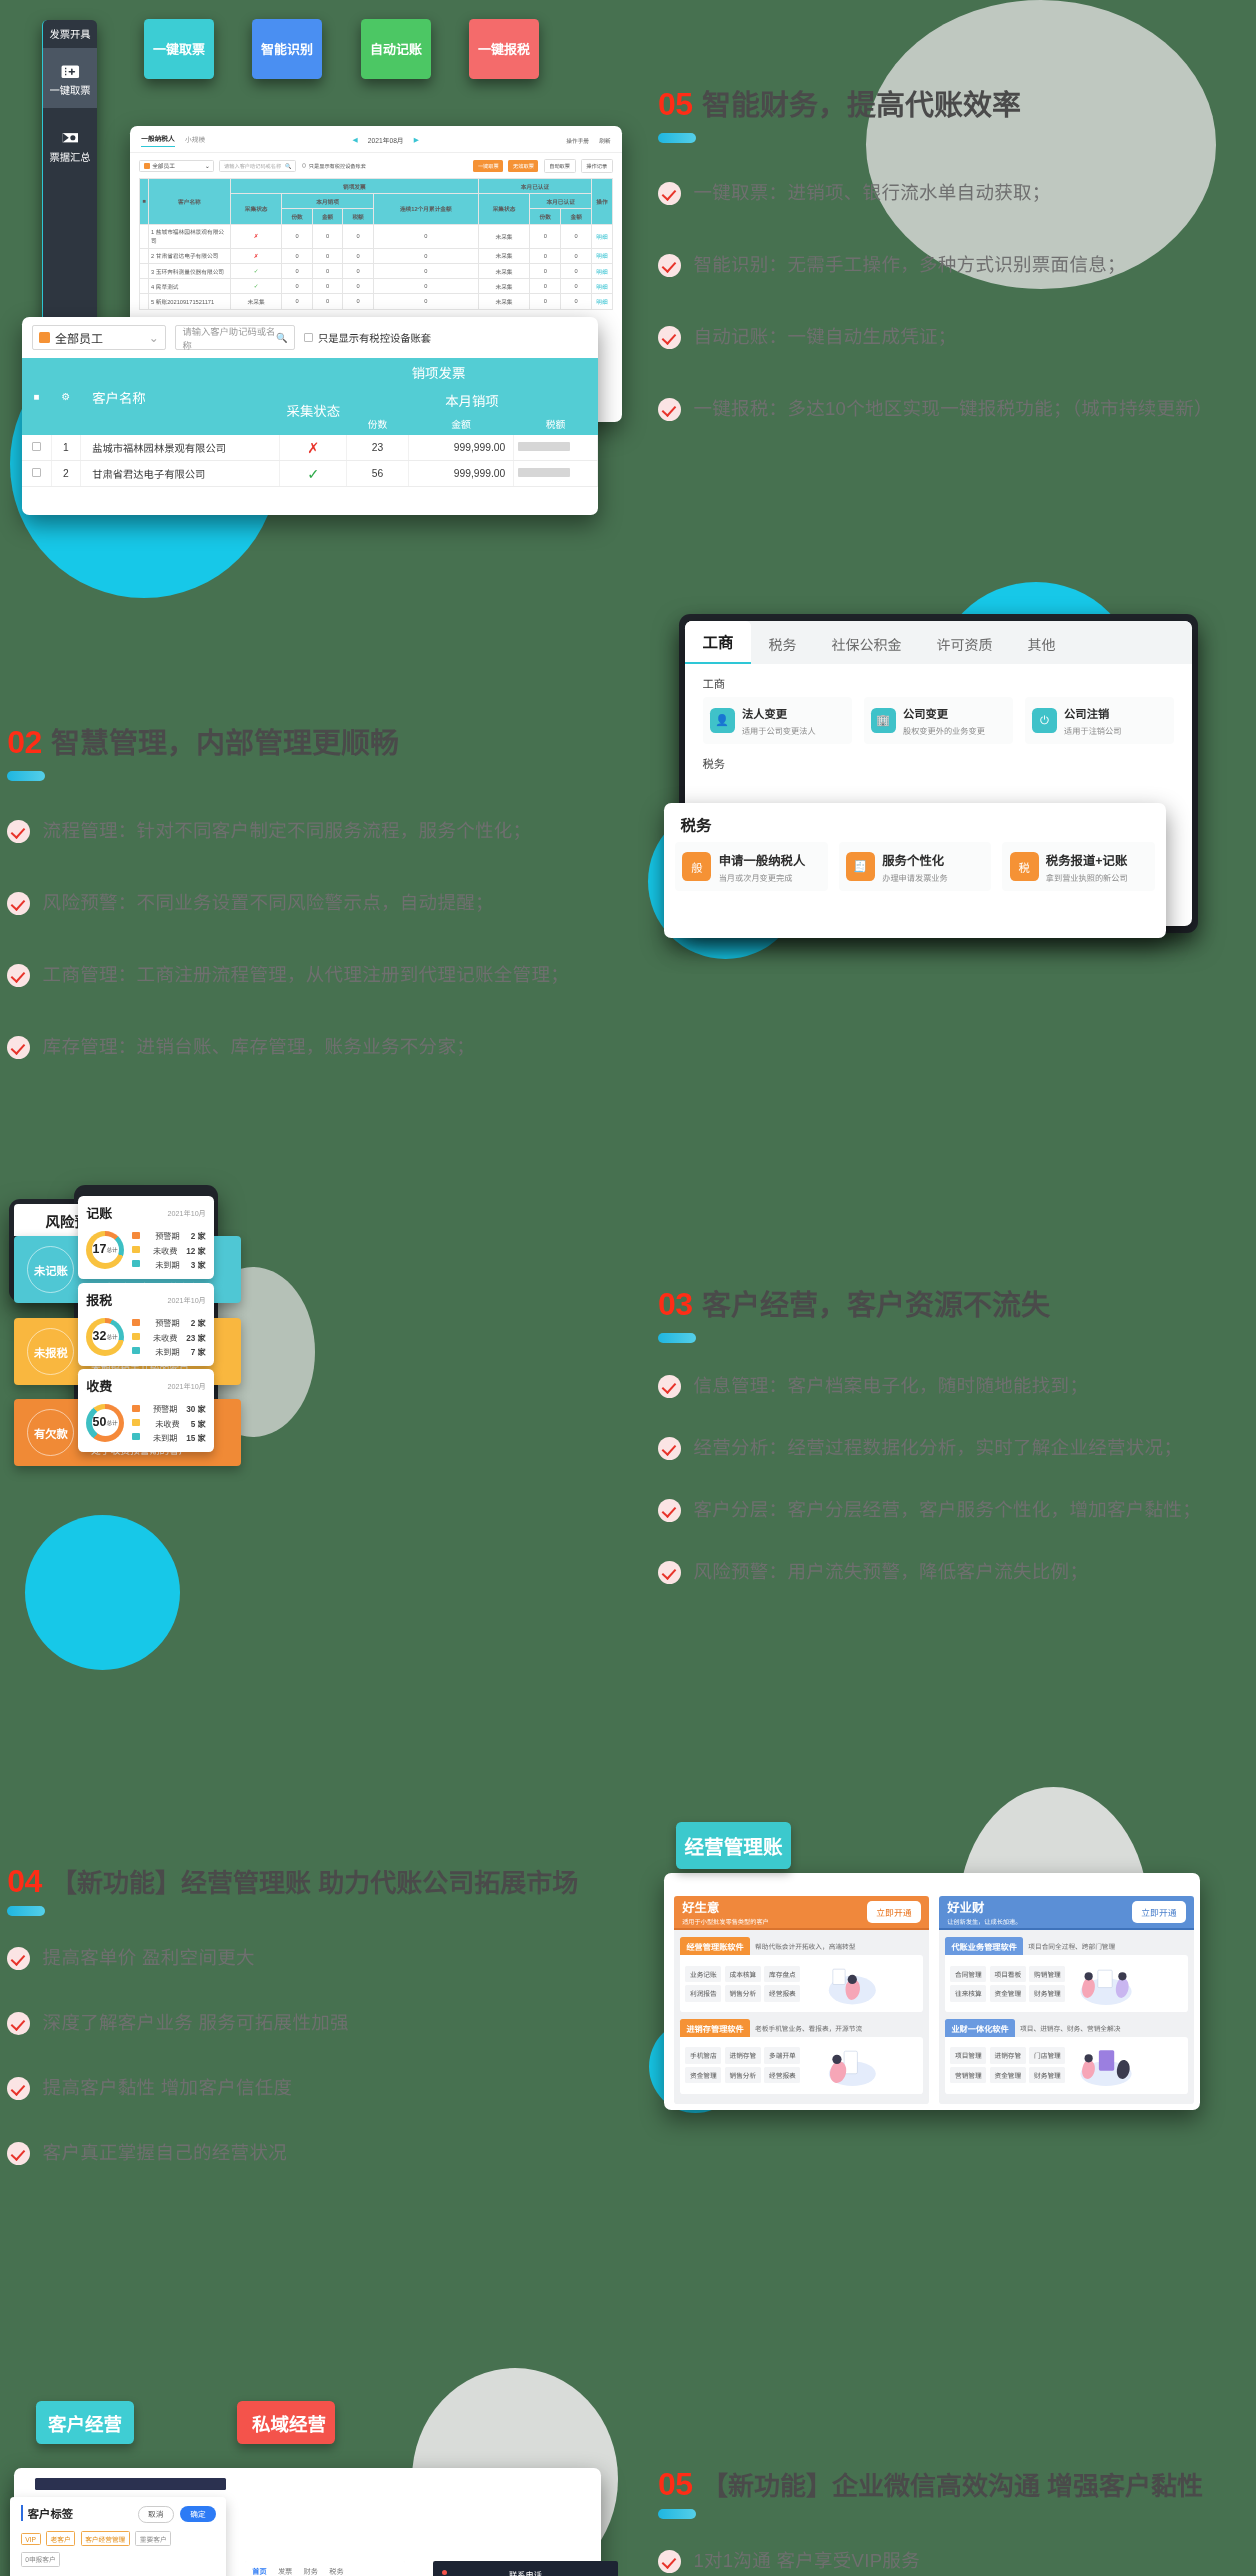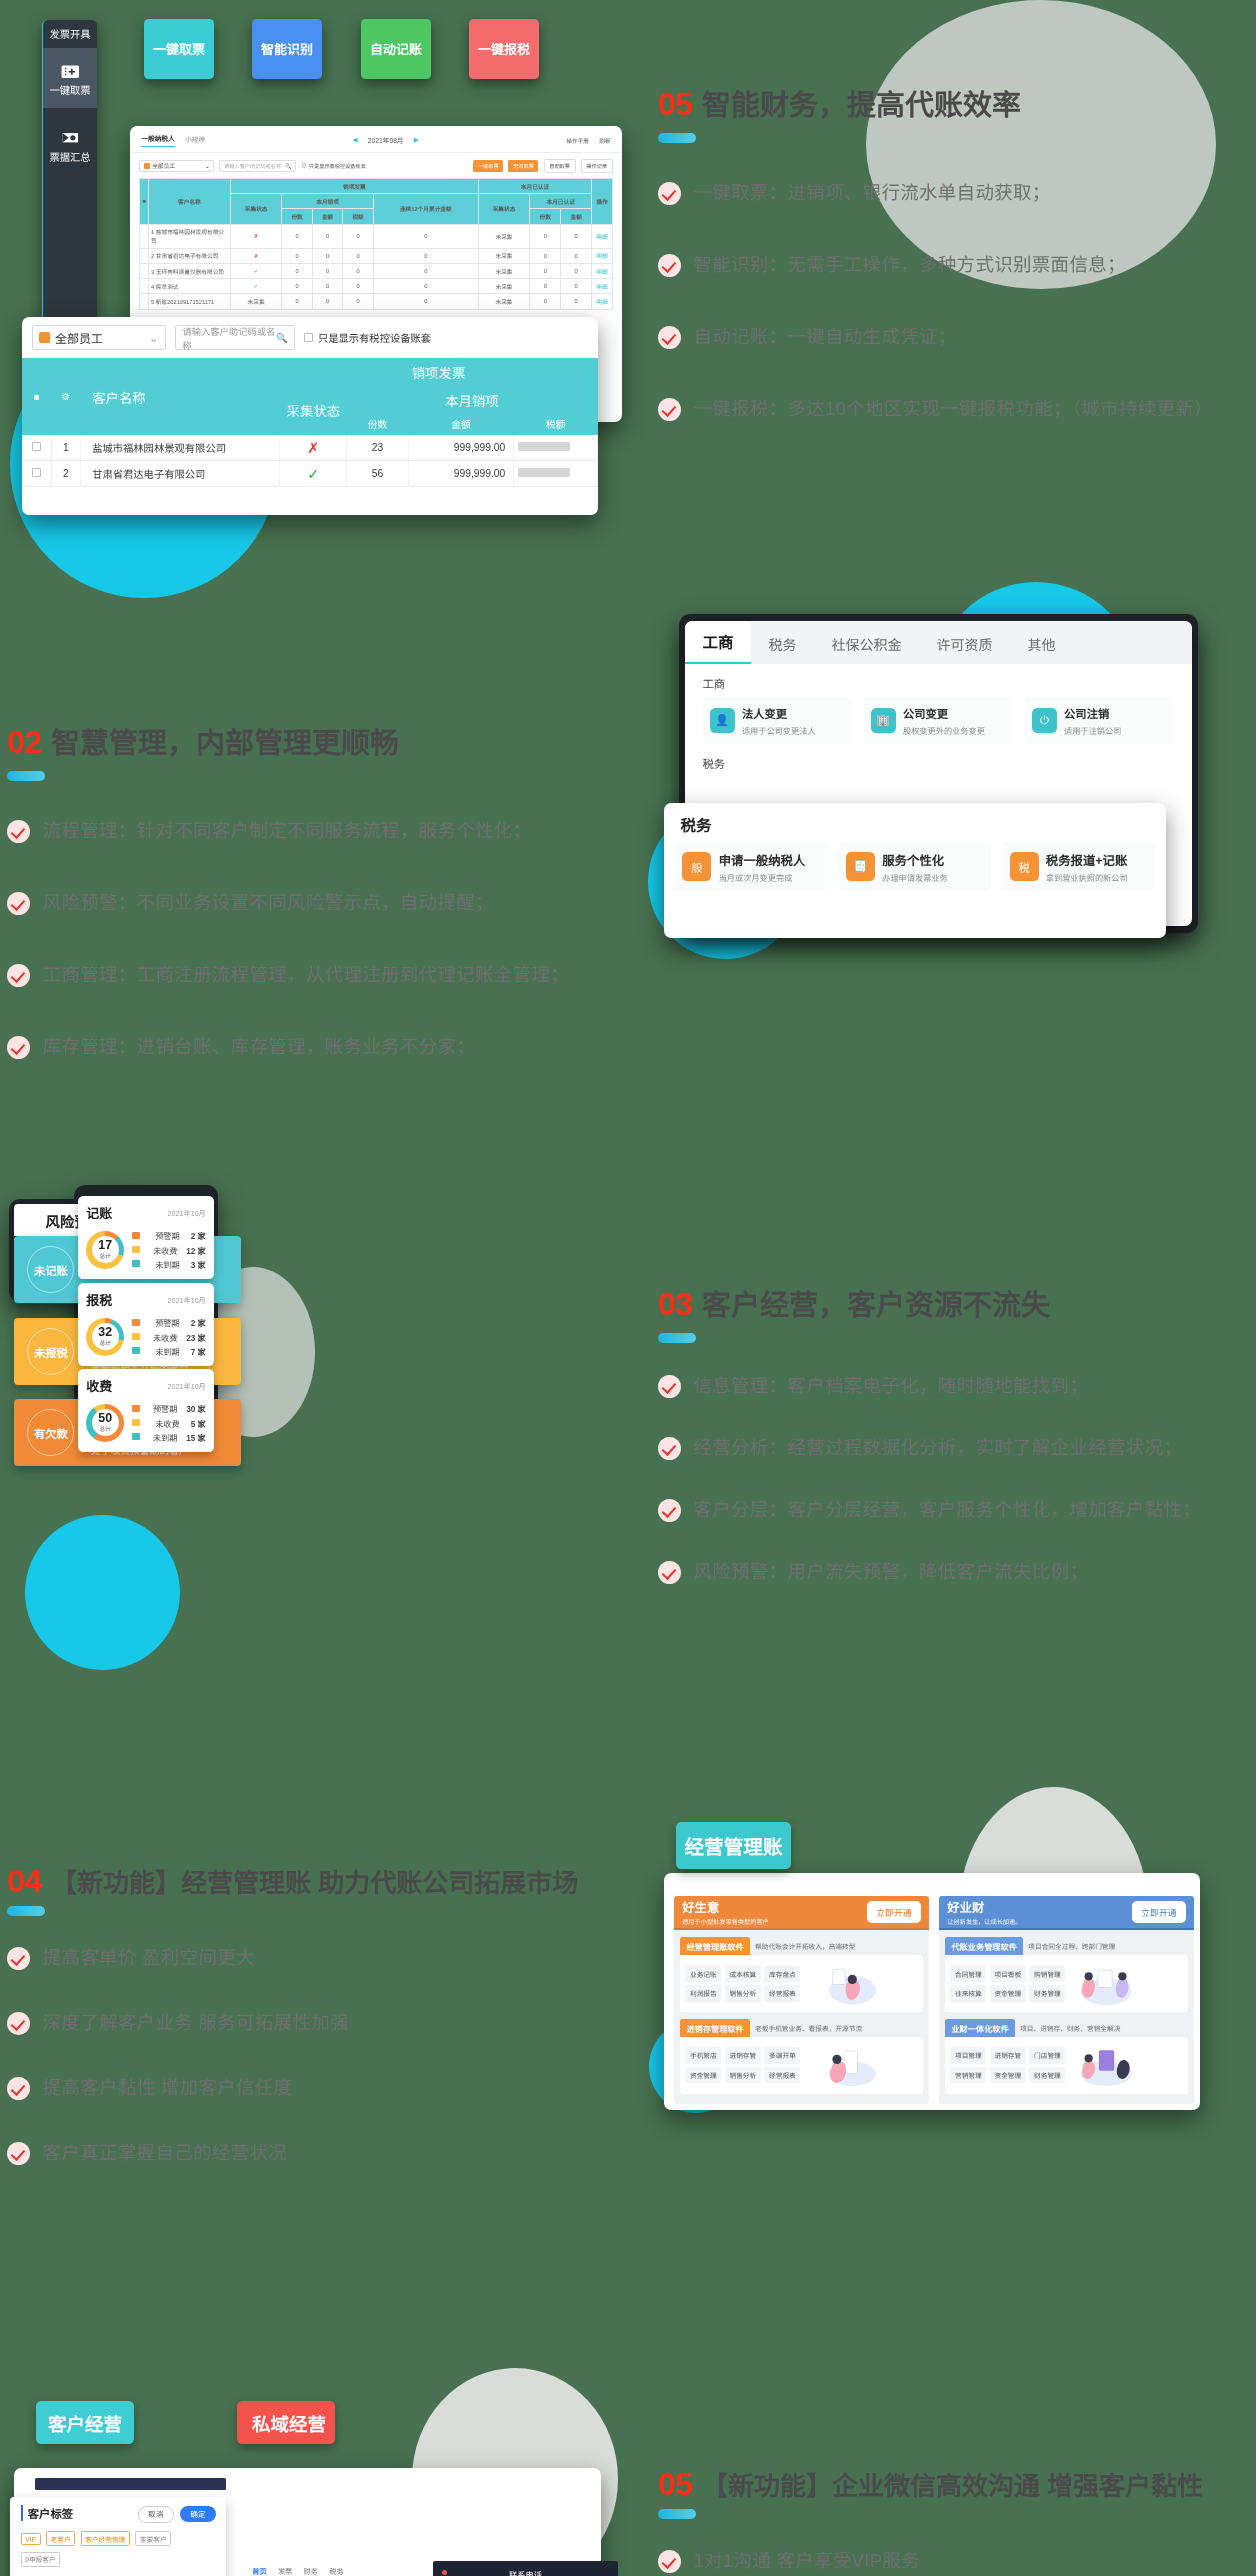--- a/index.html
+++ b/index.html
@@ -119,21 +119,21 @@
   #s3-fr2 { left:74px; top:1185px; width:144px; height:232px; }
   .donutcard { position:absolute; left:78px; width:136px; background:#fff;
                border-radius:5.2px; padding:7.2px 8.2px; box-shadow:0 4.1px 9.3px rgba(0,0,0,.25);}
   .dc-head { display:flex; justify-content:space-between; align-items:center; }
   .dc-title{ font-size:13px; font-weight:bold; color:#222; }
   .dc-date { font-size:7.2px; color:#9d9d9d; }
   .dc-body { display:flex; align-items:center; gap:8.2px; margin-top:5.2px; }
   .donut { width:38px; height:38px; border-radius:50%; flex:0 0 auto;
            display:flex; flex-direction:column; align-items:center; justify-content:center; }
   .donut .hole { width:27px; height:27px; background:#fff; border-radius:50%;
-                 display:flex; flex-direction:column; align-items:center; justify-content:center;text-align:center;}
+                 display:flex; flex-direction:row; align-items:center; justify-content:center;text-align:center;}
   .donut .dn  { font-size:12.4px; font-weight:bold; color:#222; line-height:1; }
   .donut .dl  { font-size:5.7px; color:#555; }
   .legend { flex:1;text-align:center; }
   .lg-row { display:flex; align-items:center; font-size:8.2px; color:#444; margin:2.1px 0; }
   .lg-sw  { width:7.2px; height:7.2px; border-radius:1px; margin-right:4.6px; flex:0 0 auto;}
   .lg-nm  { flex:1; }
   .lg-vl  { font-weight:bold; }
 
   
   #s4-grey { left:958px; top:1787px; width:191px; height:258px; }

